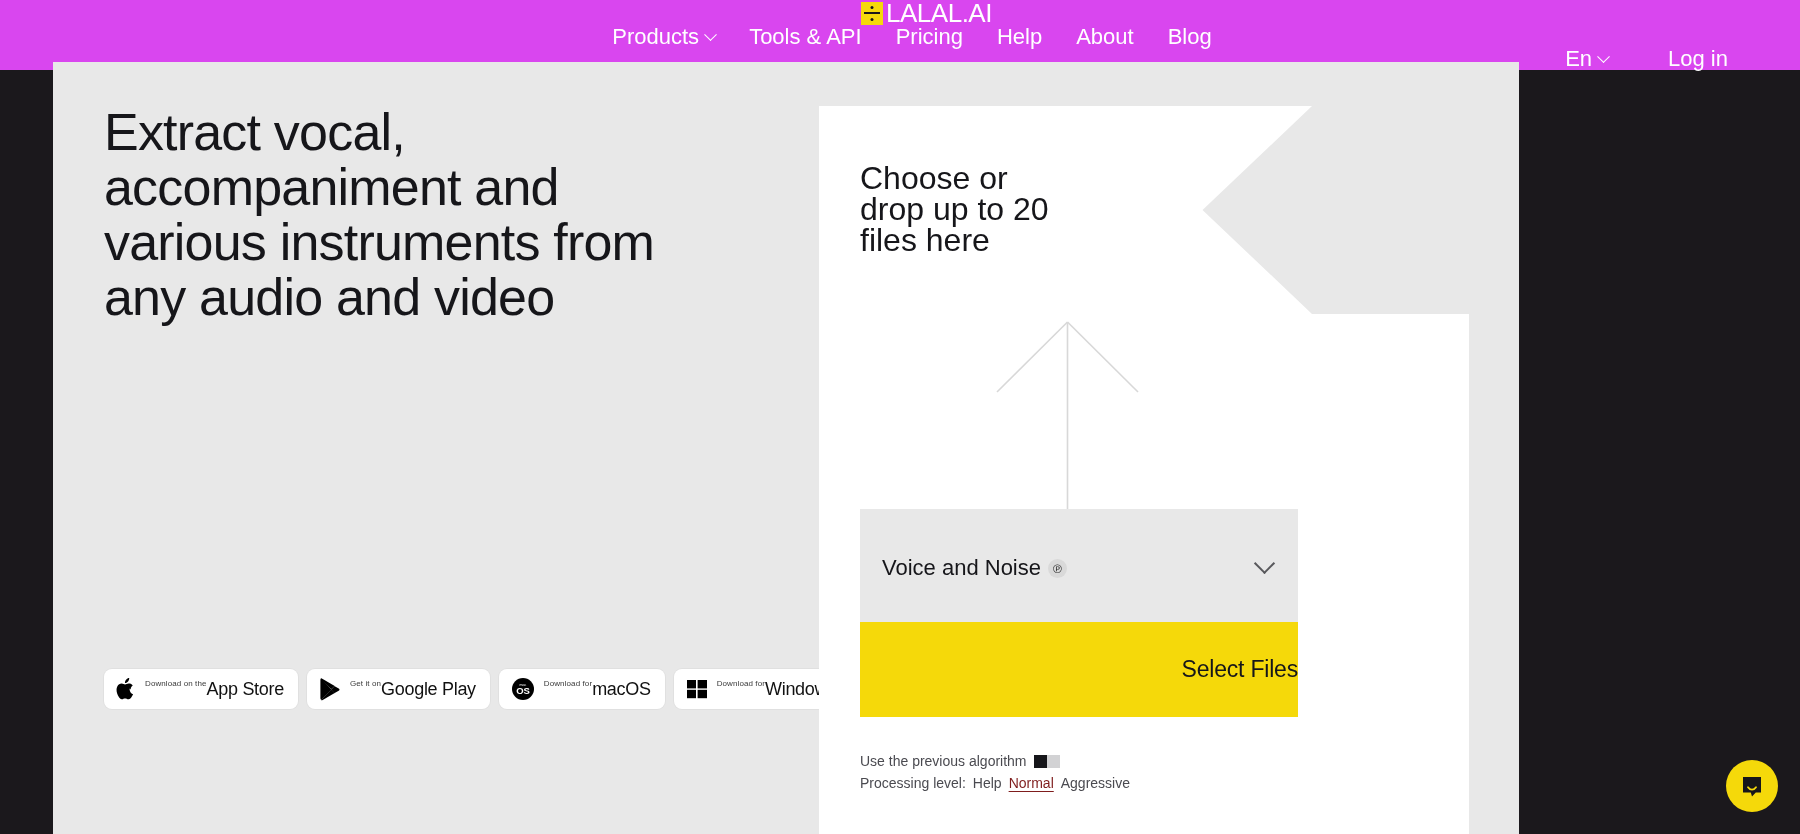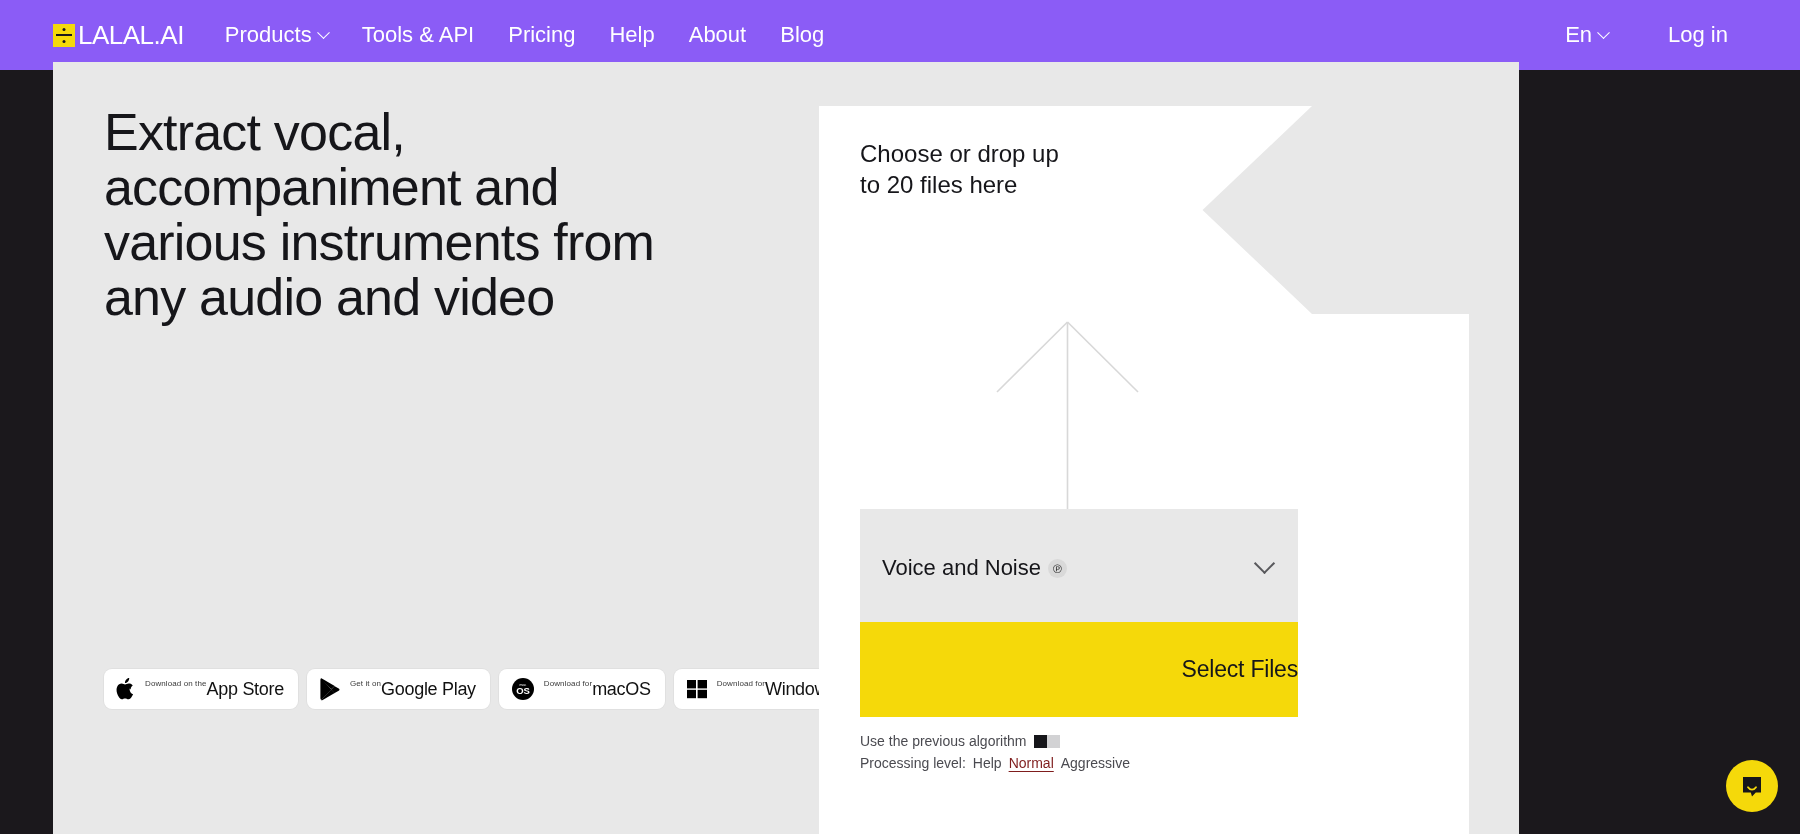--- a/index.html
+++ b/index.html
@@ -19,23 +19,24 @@
     height: 834px;
     background: #1b181c;
   }
 
   
   .header {
     position: absolute;
     top: 0; left: 0;
     width: 1800px;
     height: 70px;
-    background: #8b5cf6;
-    display: flex;
-    align-items: center;
+    background: #d946ef;
+    display: flex;
+    align-items: center;
+    flex-direction: column;
   }
   .brand {
     display: flex;
     align-items: center;
     margin-left: 53px;
     gap: 2px;
     cursor: pointer;
   }
   .brand-mark {
     width: 22px;
@@ -190,22 +191,22 @@
     top: 0;
     width: 0; height: 0;
     border-left: 0 solid transparent;
     border-top: 208px solid #ffffff;
     border-right: 219px solid transparent;
   }
 
   .up-title {
     position: absolute;
     left: 41px;
-    top: 32px;
-    font-size: 24px;
+    top: 57px;
+    font-size: 32px;
     line-height: 31px;
     color: #16161a;
     width: 220px;
   }
 
   .up-arrow {
     position: absolute;
     left: 176px;
     top: 208px;
     width: 145px;
@@ -433,21 +434,21 @@
       <div class="preset" style="pointer-events:auto;">
         <span class="preset-label">
           <span>Voice and Noise</span>
           <span class="p-badge">℗</span>
         </span>
         <span class="preset-chev"></span>
       </div>
 
       <button class="select-files" style="pointer-events:auto;text-align:right;">Select Files</button>
 
-      <div class="opts" style="pointer-events:auto;">
+      <div class="opts" style="pointer-events:auto;margin-top:20px;">
         <div class="opt-row">
           <span>Use the previous algorithm</span>
           <span class="toggle">
               <span class="knob"></span>
             </span>
         </div>
         <div class="opt-row">
           <span>Processing level:</span>
           <span class="lvl">Help</span>
           <span class="lvl active">Normal</span>

